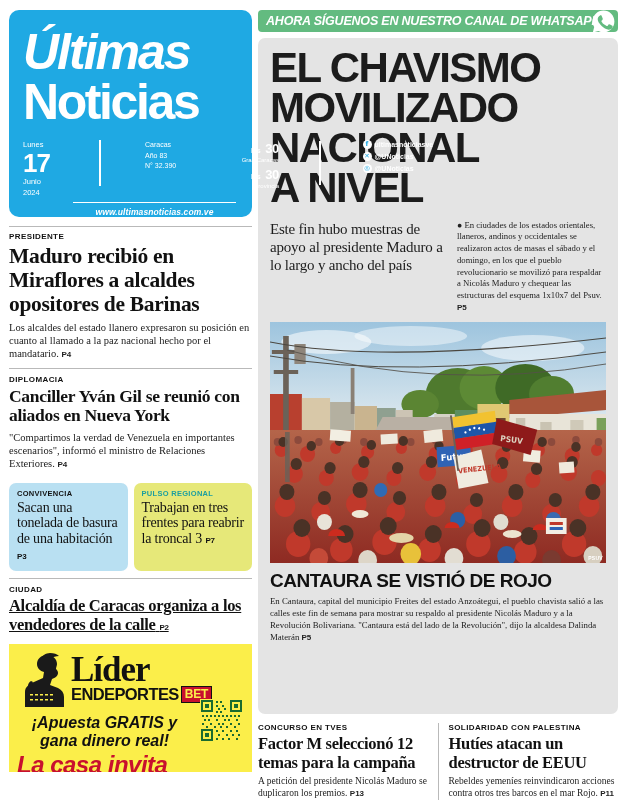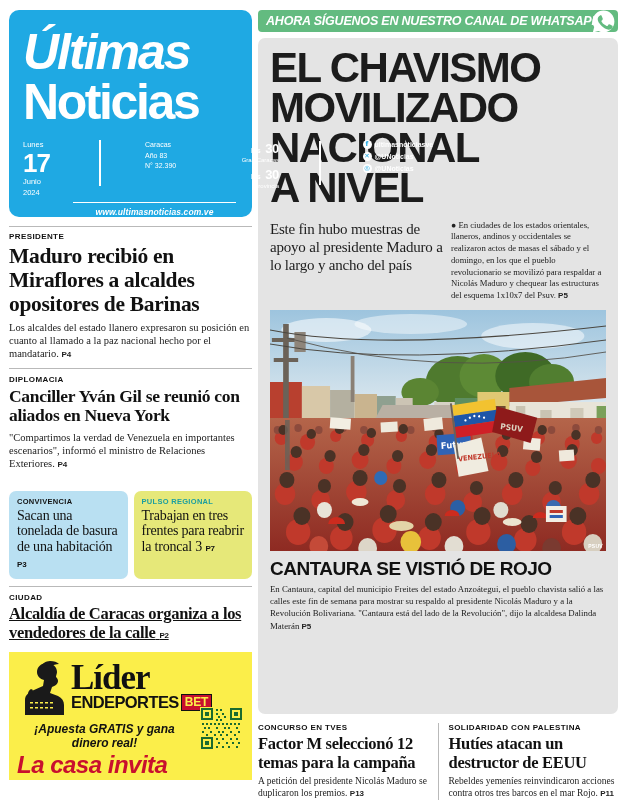--- a/index.html
+++ b/index.html
@@ -163,21 +163,21 @@
 
   .story-dek {
     font-family: "Liberation Serif", serif;
     font-size: 10.5px;
     line-height: 1.25;
     color: #222;
     margin-top: 5px;
   }
   .pg { font-weight: bold; font-size: 8px; font-family: "Liberation Sans", sans-serif; }
 
-  .boxes { display: flex; gap: 6px; margin-top: 20px; }
+  .boxes { display: flex; gap: 6px; margin-top: 12px; }
   .mini-box {
     flex: 1 1 0;
     border-radius: 7px;
     padding: 6px 8px 8px 8px;
     min-height: 81px;
   }
   .box-blue { background: #b9e0f2; }
   .box-yel  { background: #e6e879; }
   .mini-kicker { font-size: 7.5px; font-weight: bold; letter-spacing: 0.3px; margin-bottom: 2px; }
   .mini-kicker.teal { color: #1b9ea0; }
@@ -217,21 +217,21 @@
     font-family: "Liberation Sans", sans-serif;
   }
   .ad-bet {
     background: #c8102e; color: #fbee4a; font-weight: bold;
     font-size: 12px; padding: 0 3px; margin-left: 2px;
     letter-spacing: -0.2px; line-height: 1.25;
     border: 1.5px solid #111;
   }
   .ad-line1 {
     text-align: center; font-weight: bold; font-style: italic;
-    font-size: 12px; color: #111; margin-top: 6px;
+    font-size: 16px; color: #111; margin-top: 6px;
     padding-right: 52px;
   }
   .ad-line2 {
     text-align: left; font-weight: bold; font-style: italic;
     font-size: 24px; color: #c8102e; line-height: 1.05;
     margin-top: 2px; padding-right: 52px;
     letter-spacing: -0.5px;
   }
   .ad-line3 {
     text-align: center; font-weight: bold; font-size: 7.5px;
@@ -282,21 +282,21 @@
     font-weight: bold;
     font-size: 42px;
     line-height: 0.95;
     color: #1c1c1c;
     letter-spacing: -1.6px;
   }
 
   .lead-deck {
     display: flex;
     margin-top: 12px;
-    gap: 4px;
+    gap: 10px;
   }
   .deck-main {
     flex: 0 0 177px;
     font-family: "Liberation Serif", serif;
     font-size: 15px;
     line-height: 1.22;
     color: #1c1c1c;
     letter-spacing: -0.2px;
   }
   .deck-side {

